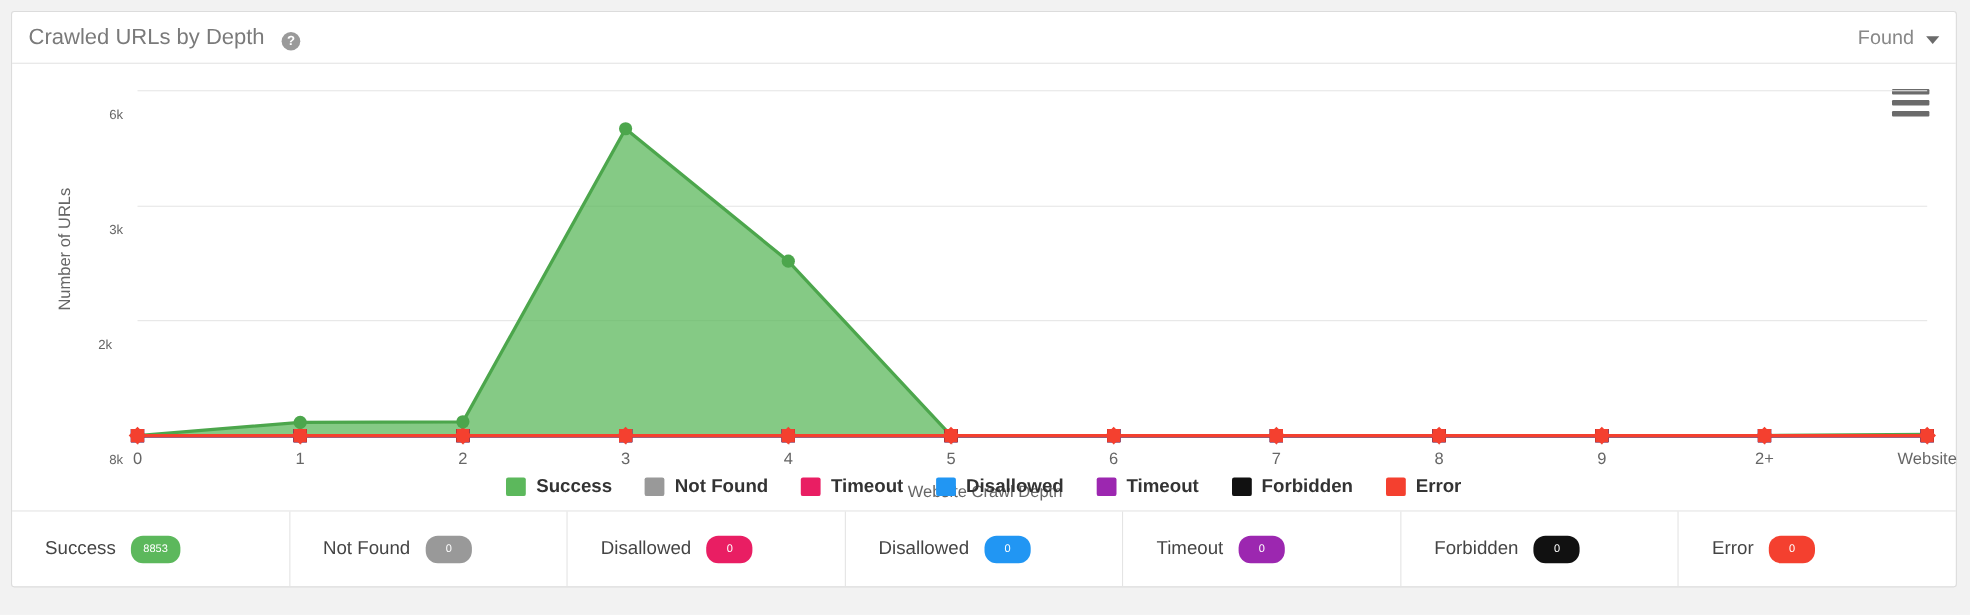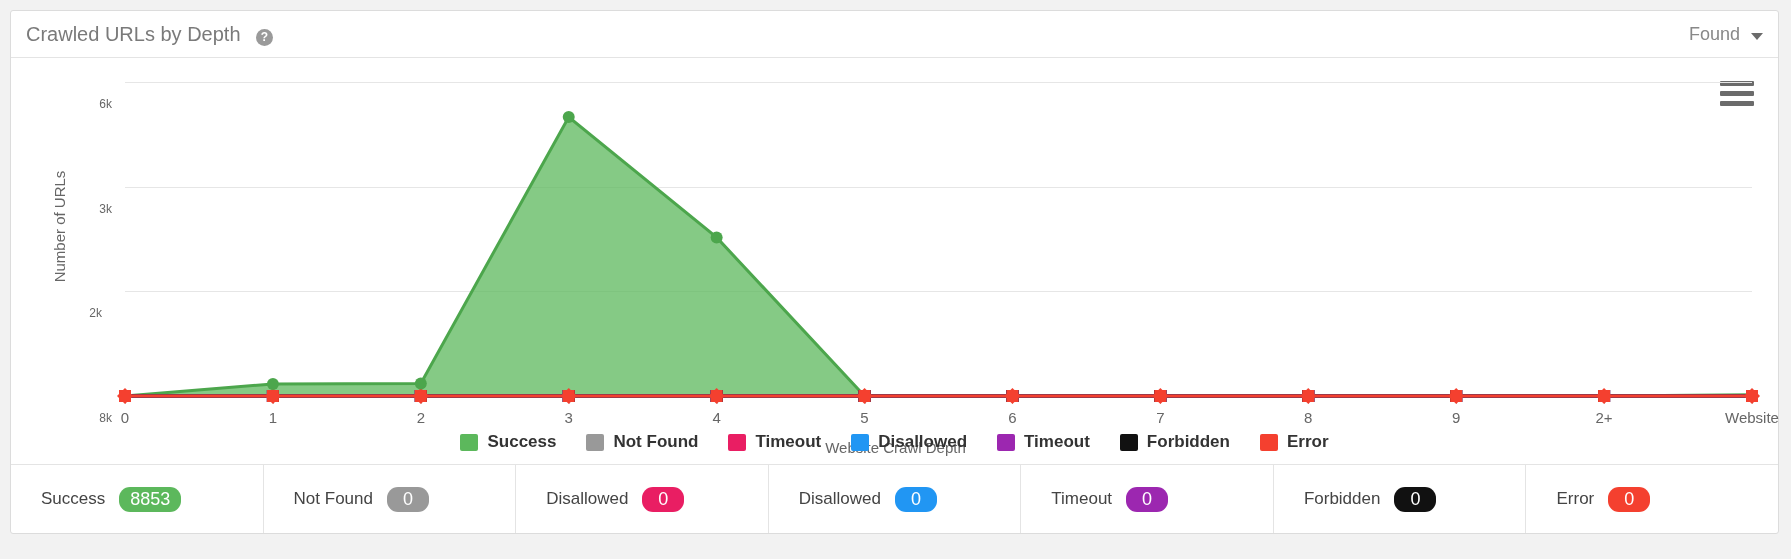--- a/index.html
+++ b/index.html
@@ -83,21 +83,21 @@
     display:flex;border-top:1px solid #e4e4e4;box-sizing:border-box;
   }
   .stat{
     flex:1;display:flex;align-items:center;gap:14px;
     padding-left:30px;border-right:1px solid #e4e4e4;box-sizing:border-box;
   }
   .stat:last-child{border-right:none;}
   .stat-label{font-size:17px;color:#444;white-space:nowrap;}
   .badge{
     min-width:20px;padding:4px 11px;border-radius:11px;color:#fff;
-    font-size:18px;text-align:center;line-height:17px;white-space:nowrap;
+    font-size:10px;text-align:center;line-height:17px;white-space:nowrap;
   }
 </style>
 </head>
 <body>
 
 <div class="panel">
 
   <div class="panel-head">
     <div class="panel-title">Crawled URLs by Depth</div>
     <div class="help-icon">?</div>

